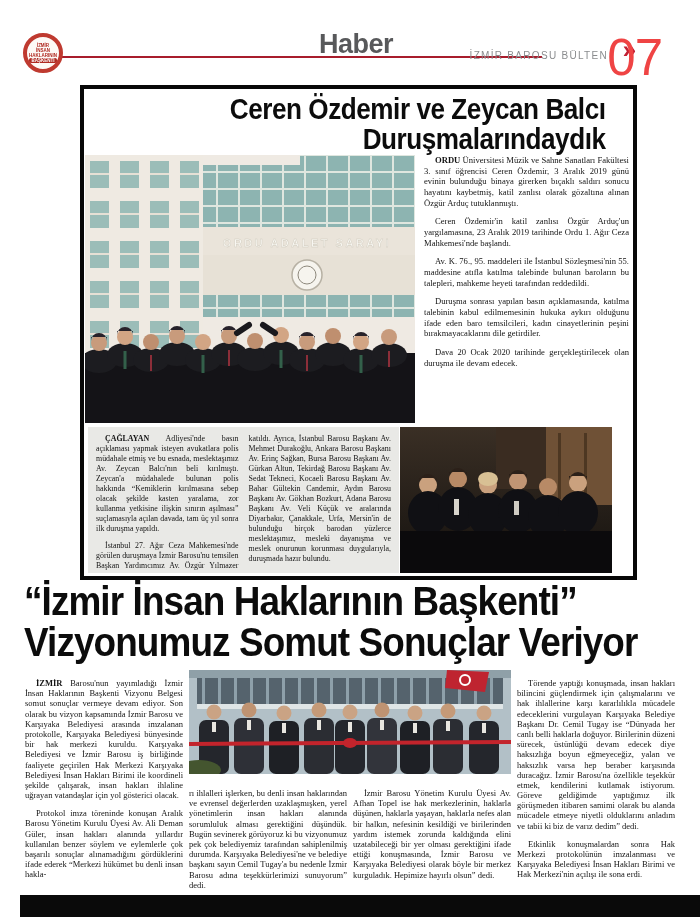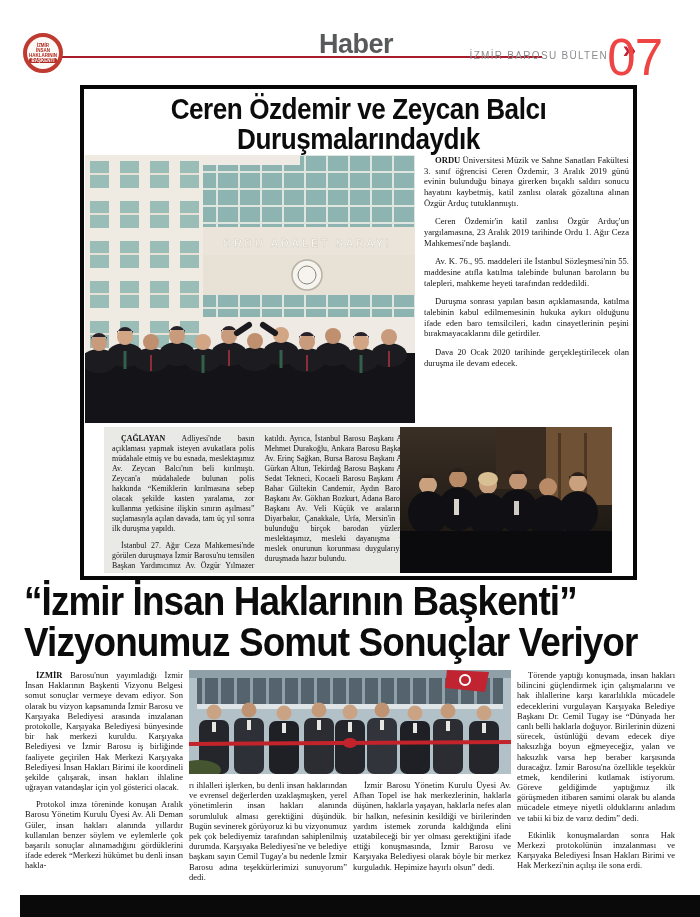--- a/index.html
+++ b/index.html
@@ -20,44 +20,44 @@
   .masthead { position:absolute; right:92px; top:50px; font-family:"Liberation Sans",sans-serif;
               font-size:10px; letter-spacing:1.3px; color:#8a8c8e; }
   .chevron { position:absolute; right:64px; top:36px; color:#c22033; font-size:24px;
              font-family:"Liberation Sans",sans-serif; font-weight:bold; }
   .pagenum { position:absolute; right:38px; top:28px; font-family:"Liberation Sans",sans-serif;
              font-size:51px; color:#ef4444; letter-spacing:-1px; }
 
   
   .a1-box { position:absolute; left:80px; top:85px; width:557px; height:495px;
             border:4px solid #070707; box-sizing:border-box; background:#fff; }
-  .a1-title-wrap { position:absolute; left:0; right:0; top:5px; text-align:center; }
+  .a1-title-wrap { position:absolute; left:0; right:0; top:5px; text-align:right; }
   .a1-line { font-family:"Liberation Sans",sans-serif; font-weight:bold; font-size:29px;
              line-height:1.04; letter-spacing:-0.5px; color:#0c0c0c;
              transform:scaleX(0.9); transform-origin:center top; }
   .photo1 { position:absolute; left:1px; top:66px; width:330px; height:268px; overflow:hidden; }
   .a1-rightcol { position:absolute; left:340px; top:66px; width:205px; height:270px;
                  overflow:hidden; font-size:8.6px; }
   .body-text p { margin:0 0 8px 0; text-align:justify; text-indent:11px; line-height:1.24; }
   .lead { font-weight:bold; }
 
-  .graybox { position:absolute; left:20px; top:338px; width:311px; height:146px;
+  .graybox { position:absolute; left:4px; top:338px; width:311px; height:146px;
              background:#e9e9e6; box-sizing:border-box; padding:7px 8px; overflow:hidden;font-family:Liberation Serif, serif; }
   .graybox-cols { column-count:2; column-gap:10px; font-size:7.9px; }
   .graybox-cols p { margin:0 0 7px 0; text-align:justify; text-indent:9px; line-height:1.27; }
   .photo2 { position:absolute; left:316px; top:338px; width:212px; height:146px; overflow:hidden; }
 
   
   .a2-title-wrap { position:absolute; left:24px; top:581px; }
   .a2-line { font-family:"Liberation Sans",sans-serif; font-weight:bold; font-size:41px;
              line-height:0.99; letter-spacing:-1px; color:#0c0c0c; white-space:nowrap;
              transform:scaleX(0.9); transform-origin:left top; }
   .a2-body { position:absolute; left:25px; top:670px; width:650px; height:224px;
              display:flex; gap:6px; overflow:hidden; font-size:8.5px; }
-  .a2-body p { margin:0 0 7px 0; text-align:justify; text-indent:11px; line-height:1.2; }
+  .a2-body p { margin:8px 0 7px 0; text-align:justify; text-indent:11px; line-height:1.2; }
   .a2-body p.cont { text-indent:0; }
   .a2-col { width:158px; flex:0 0 158px; overflow:hidden; }
   .a2-mid { flex:0 0 322px; width:322px; }
   .photo3 { width:322px; height:104px; overflow:hidden; }
   .a2-midcols { display:flex; gap:6px; margin-top:6px; }
 
   .footer-bar { position:absolute; left:20px; bottom:0; width:680px; height:22px; background:#0a0a0a; }
 </style>
 </head>
 <body>

